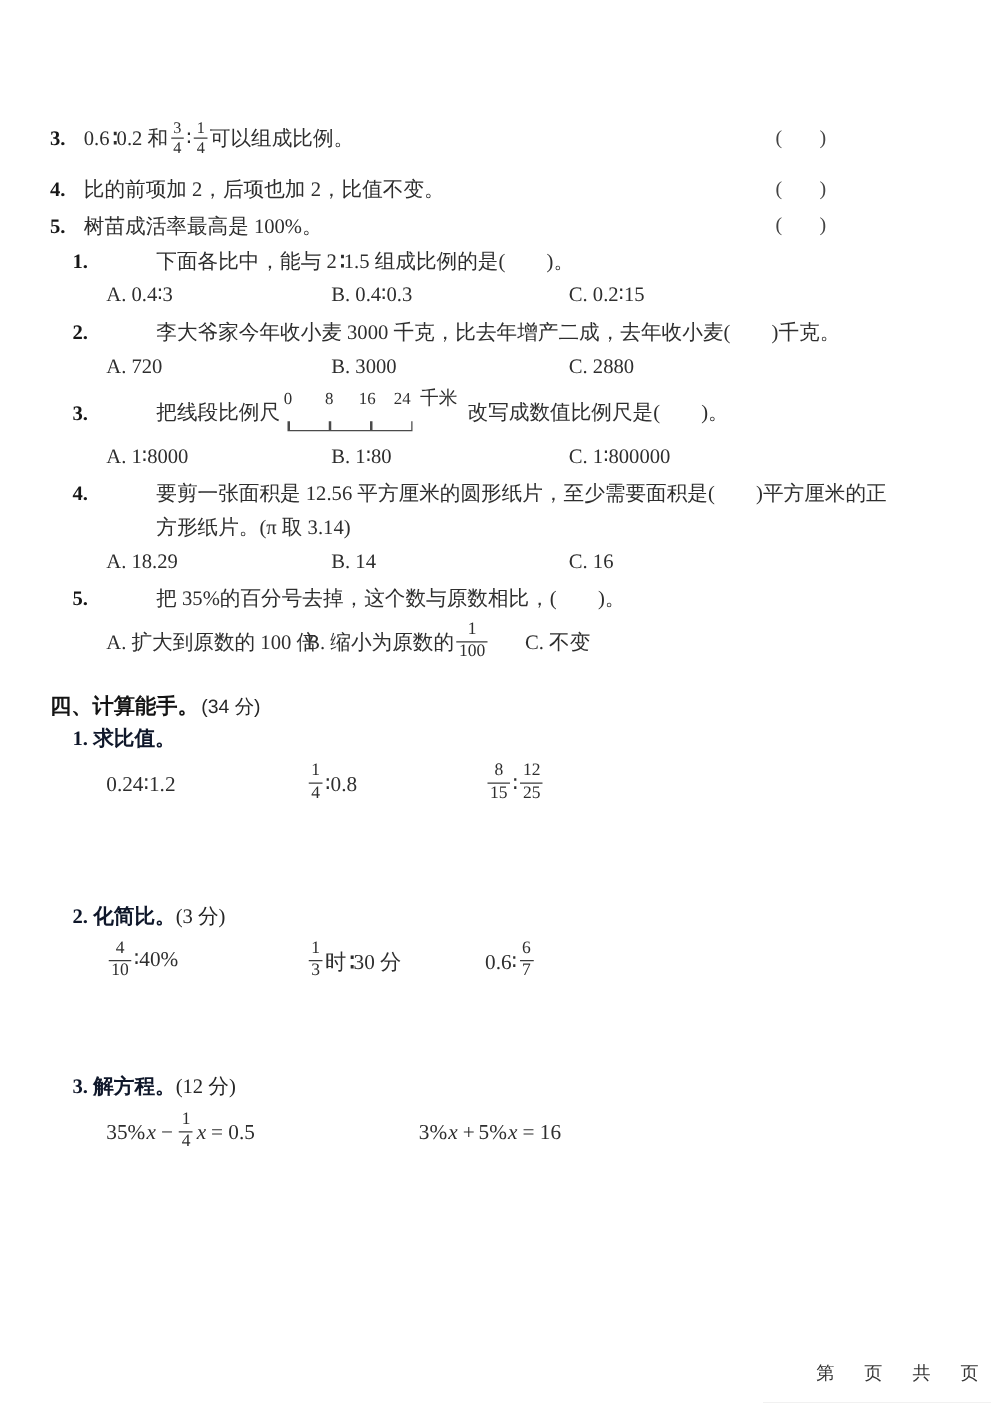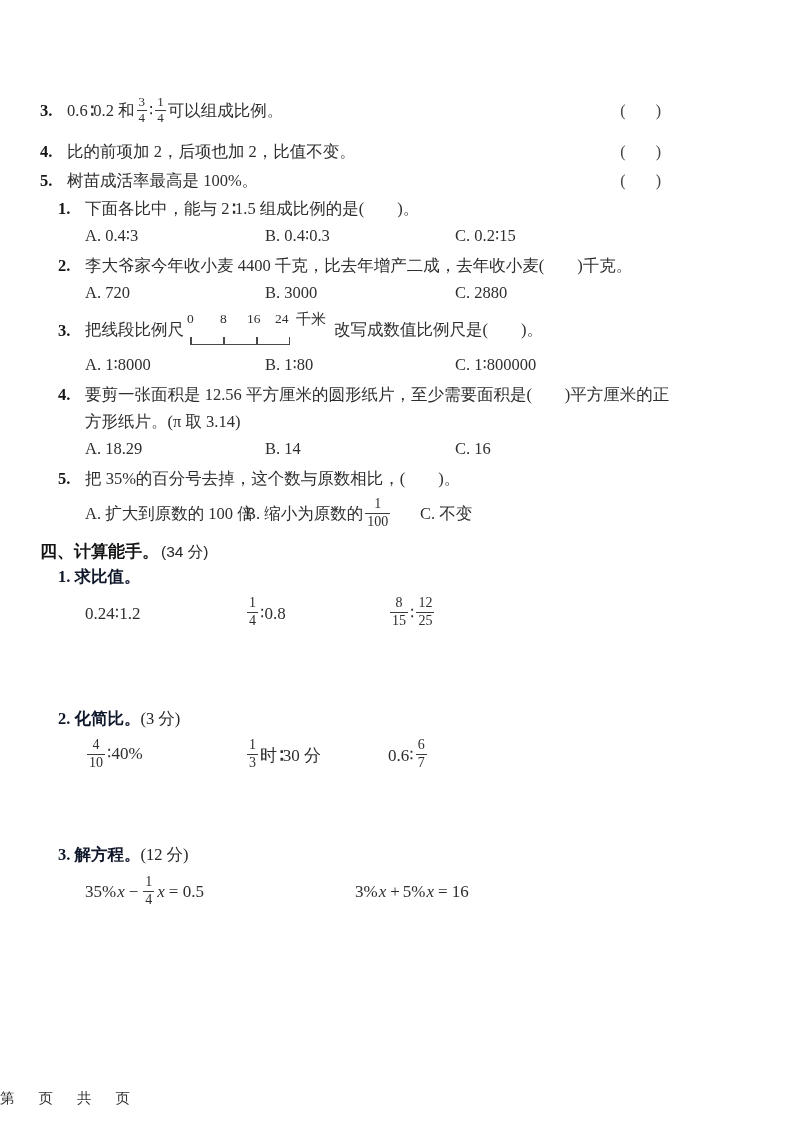--- a/index.html
+++ b/index.html
@@ -11,21 +11,21 @@
     box-sizing:border-box;
     padding:88px 70px 0 40px;
     font-family:"Liberation Serif","DejaVu Serif",serif;
     font-size:16.5px;
     color:#2e2e2e;
     overflow:hidden;
   }
   .row{display:flex;align-items:center;}
   .q-line{display:flex;align-items:flex-start;line-height:27px;}
   .q-num{flex:none;width:27px;font-weight:700;color:#161616;}
-  .q-body{flex:1;}
+  .q-body{flex:1;margin-left:40px;}
   
   .judge{justify-content:space-between;}
   .judge1{height:46px;}
   .judge2{margin-top:5px;height:25px;}
   .judge3{margin-top:4px;height:25px;}
   .jtext{display:flex;align-items:center;}
   .bracket{flex:none;margin-right:62px;color:#444;font-size:16px;display:inline-flex;align-items:center;}
   .bracket .gap{display:inline-block;width:30px;}
   
   .frac{display:inline-flex;flex-direction:column;align-items:center;vertical-align:middle;
@@ -58,30 +58,30 @@
   .tick{position:absolute;bottom:0;width:1.5px;height:7px;background:#4a4a4a;}
   .t0{left:0;}.t1{left:33px;}.t2{left:66px;}.t3{right:0;}
   
   .sub-label{margin-top:0;height:26px;line-height:26px;padding-left:18px;}
   .sub-label .lab{font-weight:700;color:#0f172a;}
   .sub-label .pts{color:#262626;}
   .expr-row{display:flex;align-items:center;padding-left:45px;height:46px;font-size:17px;}
   .ex1{width:160px;}
   .ex2{width:143px;display:inline-flex;align-items:center;}
   .ex3{flex:1;display:inline-flex;align-items:center;}
-  .eq-row{display:flex;align-items:center;padding-left:45px;height:48px;font-size:17px;gap:20px;}
+  .eq-row{display:flex;align-items:center;padding-left:45px;height:48px;font-size:17px;}
   .eq1{width:250px;display:inline-flex;align-items:center;}
   .eq2{flex:1;display:inline-flex;align-items:center;}
   .mvar{font-style:italic;margin:0 1px;}
   .mop{margin:0 3px;}
   .gap-s2{margin-top:70px;}
   .gap-s3{margin-top:64px;}
-  .sec4{margin-top:2px;}
-  
-  .footer{position:absolute;left:0;bottom:14px;width:100%;text-align:left;
+  .sec4{margin-top:16px;}
+  
+  .footer{position:absolute;left:0;bottom:14px;width:100%;text-align:right;
           font-size:14.5px;color:#333;letter-spacing:10px;
           font-family:"Liberation Sans","DejaVu Sans",sans-serif;}
 </style>
 </head>
 <body>
 
 <div class="page">
 
   <div class="row judge judge1">
     <div class="jtext">
@@ -135,21 +135,21 @@
     <div class="q-body">下面各比中，能与 2∶1.5 组成比例的是(　　)。</div>
   </div>
   <div class="opts">
     <span class="opt opt-a">A. 0.4∶3</span>
     <span class="opt opt-b">B. 0.4∶0.3</span>
     <span class="opt opt-c">C. 0.2∶15</span>
   </div>
 
   <div class="q-line cq" style="padding-left:18px;">
     <span class="q-num">2.</span>
-    <div class="q-body">李大爷家今年收小麦 4400 千克，比去年增产二成，去年收小麦(　　)千克。</div>
+    <div class="q-body">李大爷家今年收小麦 3000 千克，比去年增产二成，去年收小麦(　　)千克。</div>
   </div>
   <div class="opts">
     <span class="opt opt-a">A. 720</span>
     <span class="opt opt-b">B. 3000</span>
     <span class="opt opt-c">C. 2880</span>
   </div>
 
   <div class="q-line cq" style="padding-left:18px;height:42px;align-items:center;">
     <span class="q-num">3.</span>
     <div class="q-body">

